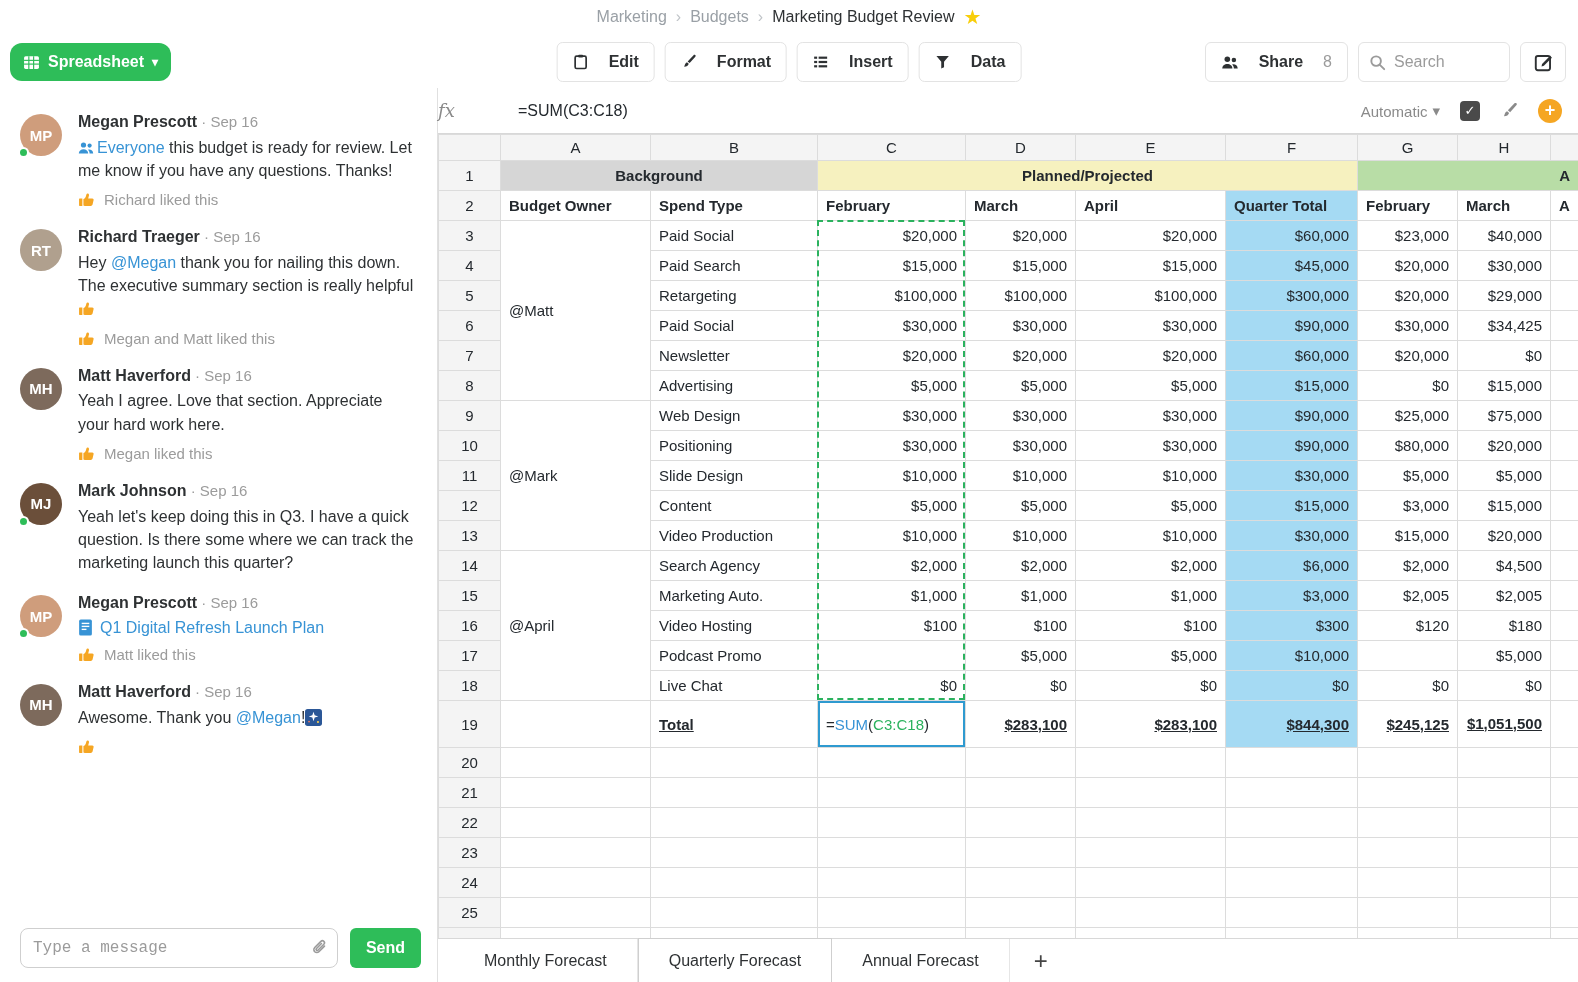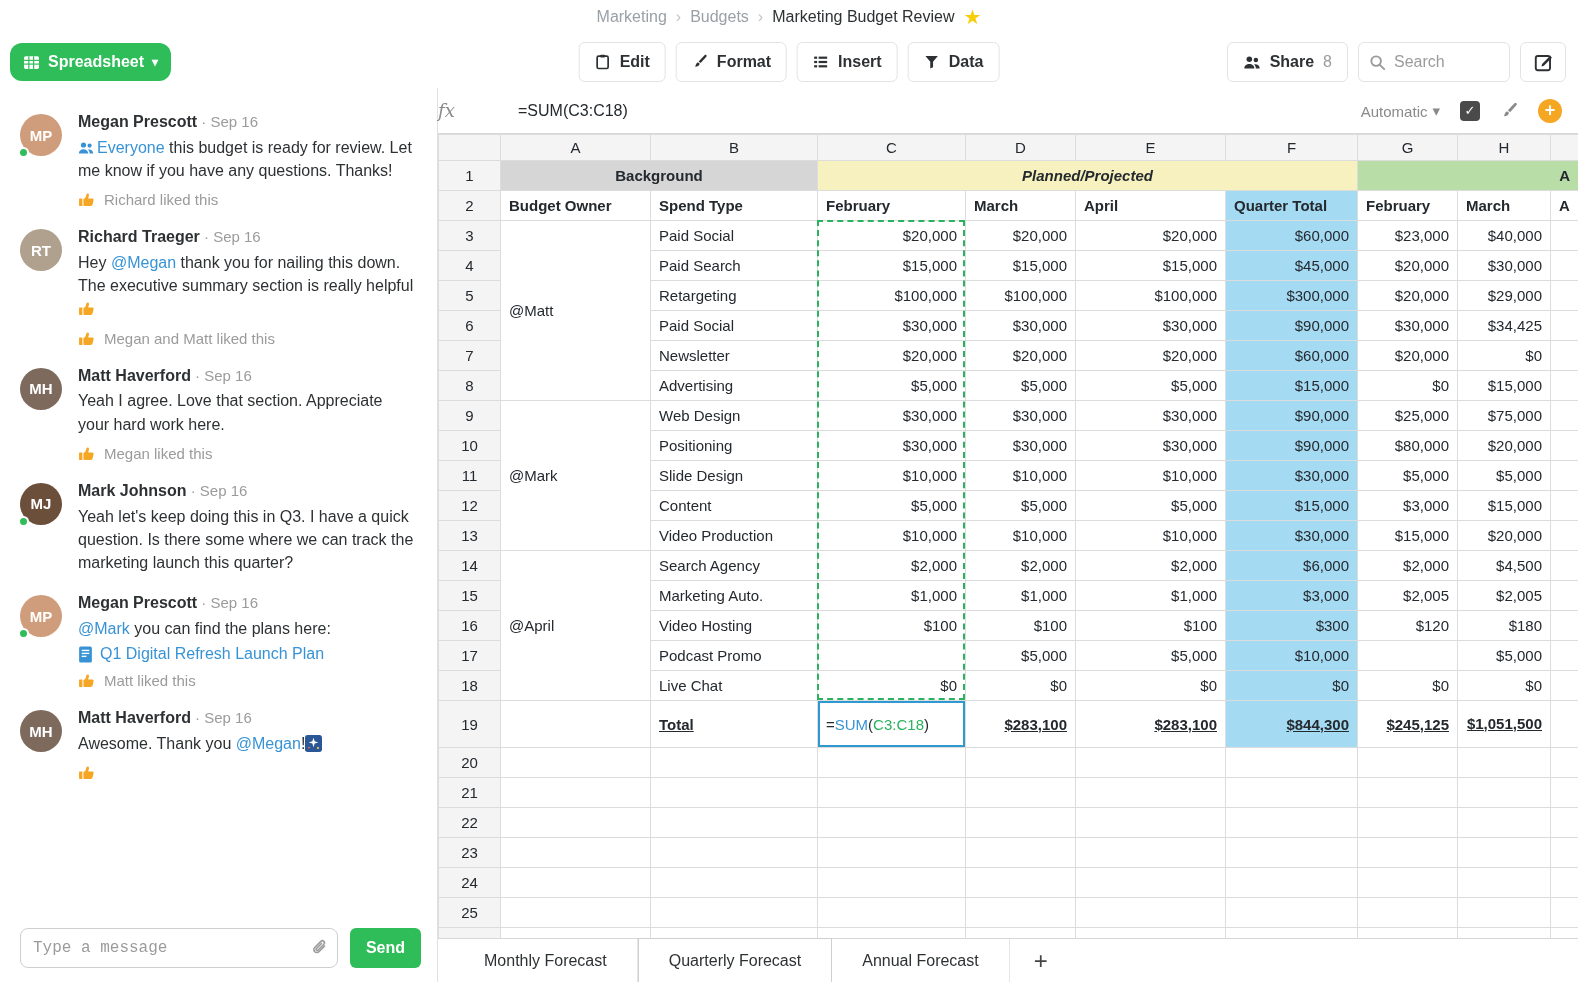--- a/index.html
+++ b/index.html
@@ -16,21 +16,21 @@
   .topbar{height:88px;position:relative;background:#fff;flex:0 0 88px;}
   .breadcrumb{position:absolute;top:7px;left:0;right:0;display:flex;justify-content:center;align-items:center;gap:9px;font-size:16px;color:#9aa0a6;}
   .bc-link{color:#9aa0a6;cursor:pointer;}
   .bc-sep{color:#c0c4c8;}
   .bc-current{color:#2e3133;}
   .star{color:var(--star);font-size:20px;line-height:1;}
   .toolbar{position:absolute;top:42px;left:0;right:0;height:40px;}
   .ss-btn{position:absolute;left:10px;top:1px;height:38px;display:flex;align-items:center;gap:8px;background:var(--green);color:#fff;font-weight:bold;font-size:16px;border:none;border-radius:12px;padding:0 13px;cursor:pointer;}
   .ss-caret{font-size:12px;}
   .center-tools{position:absolute;left:50%;transform:translateX(-50%);display:flex;gap:10px;}
-  .tool-btn,.share-btn{height:40px;display:flex;align-items:center;gap:9px;background:#fff;border:1px solid #e3e3e3;border-radius:6px;padding:0 15px;font-size:16px;font-weight:bold;color:#2e3133;cursor:pointer;}
+  .tool-btn,.share-btn{height:40px;display:flex;align-items:center;gap:20px;background:#fff;border:1px solid #e3e3e3;border-radius:6px;padding:0 15px;font-size:16px;font-weight:bold;color:#2e3133;cursor:pointer;}
   .right-tools{position:absolute;right:12px;top:0;display:flex;gap:10px;align-items:center;}
   .share-count{color:var(--muted);font-weight:normal;}
   .search-box{display:flex;align-items:center;gap:8px;border:1px solid #e3e3e3;border-radius:6px;height:40px;padding:0 10px;width:152px;background:#fff;}
   .search-box input{border:none;outline:none;font-size:16px;width:100px;color:#2e3133;background:transparent;}
   input::placeholder{color:var(--muted);}
   .compose-btn{width:46px;height:40px;border:1px solid #e3e3e3;border-radius:6px;background:#fff;display:flex;align-items:center;justify-content:center;cursor:pointer;}
   .ic{display:inline-flex;align-items:center;}
 
   
   .main{flex:1;display:flex;min-height:0;}
@@ -71,21 +71,21 @@
   table.grid td{border:1px solid var(--grid-border);font-size:15px;color:var(--text);padding:0 8px;overflow:hidden;white-space:nowrap;}
   tr.rhead td{height:26px;}
   tr.r30 td{height:30px;}
   tr.r47 td{height:47px;vertical-align:middle;}
   .cl{background:var(--hdr-bg);color:#777;text-align:center;font-size:13px;cursor:pointer;}
   .rn{background:var(--hdr-bg);color:#555;text-align:center;font-size:14px;cursor:pointer;}
   .b{font-weight:bold;}
   .ctr{text-align:center;}
   .ral{text-align:right;}
   .gray{background:var(--band-gray);}
-  .yellow{background:var(--band-yellow);font-style:italic;}
+  .yellow{background:var(--band-yellow);}
   .greenb{background:var(--band-green);}
   .qt{background:var(--qt-blue);}
   .money{text-align:right;}
   .owner{color:var(--blue);vertical-align:middle;}
   .total-label{font-weight:bold;text-decoration:underline;}
   .tot{font-weight:bold;text-decoration:underline;}
   .wrap{white-space:normal;word-break:break-all;line-height:1.25;text-align:right;}
   .edit-cell{background:#fff;box-shadow:inset 0 0 0 2px #2f9ad0;padding:0 6px;}
   .f-dark{color:var(--text);}
   .f-blue{color:var(--blue);}
@@ -273,21 +273,20 @@
      <div class="mc">
        <div class="mh"><span class="mn">Mark Johnson</span><span class="mt"> · Sep 16</span></div>
        <div class="mb"><span>Yeah let's keep doing this in Q3. I have a quick question. Is there some where we can track the marketing launch this quarter?</span></div>
 
      </div>
    </div>
           <div class="msg">
      <div class="avatar" style="background:#cf9d7c">MP<span class="presence"></span></div>
      <div class="mc">
        <div class="mh"><span class="mn">Megan Prescott</span><span class="mt"> · Sep 16</span></div>
-       <div class="mb"><span class="mention">@Mark</span><span> you can find the plans here:</span></div>
        <div class="ml">
                 <span class="ic">
                   <svg width="15" height="17" viewBox="0 0 14 16">
                     <rect x="1" y="0.5" width="12" height="15" rx="1.5" fill="#3793d5"></rect>
                     <g fill="#fff">
                       <rect x="3.4" y="3.5" width="7.2" height="1.3"></rect>
                       <rect x="3.4" y="6.3" width="7.2" height="1.3"></rect>
                       <rect x="3.4" y="9.1" width="4.5" height="1.3"></rect>
                     </g>
                   </svg>

